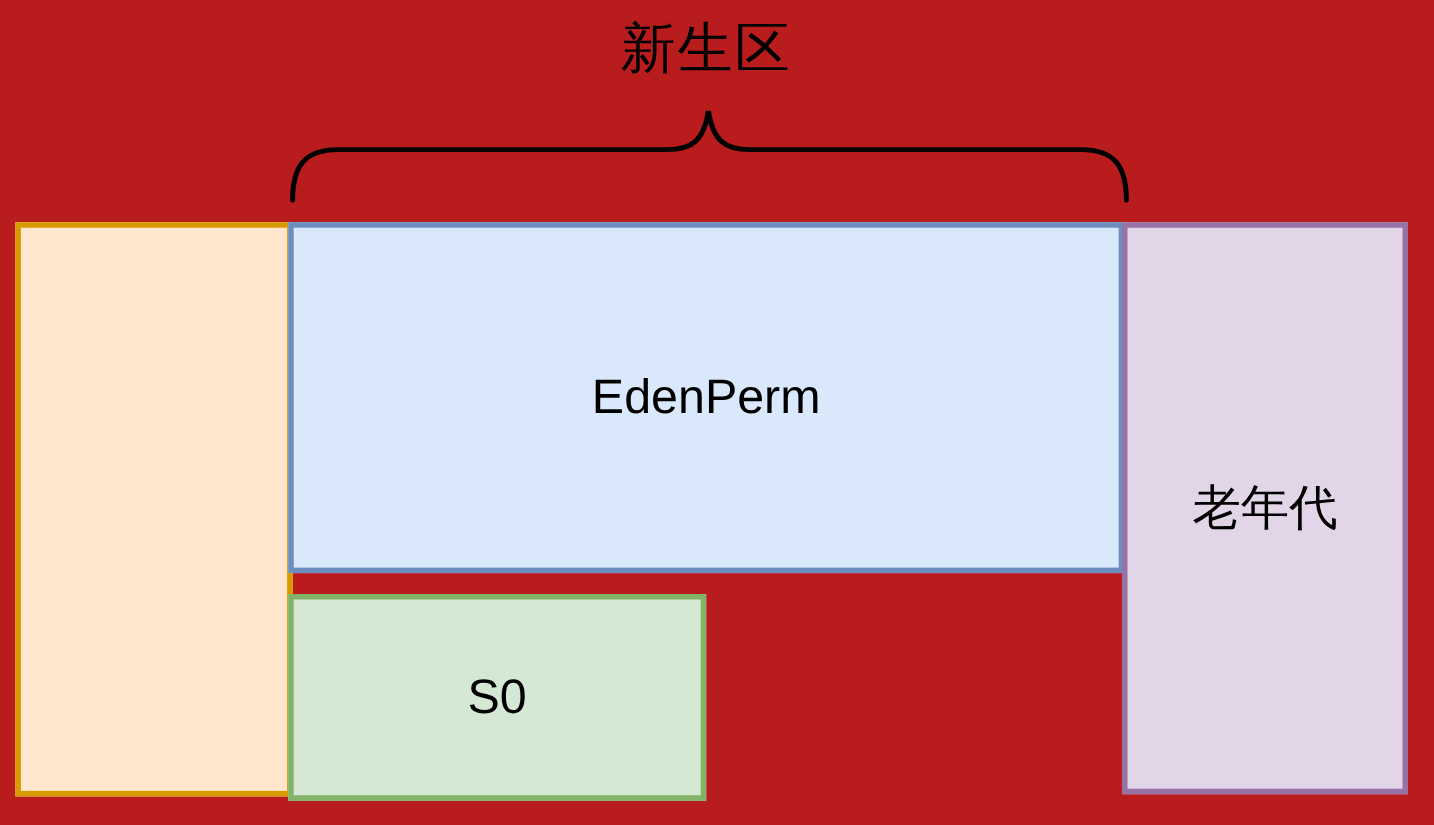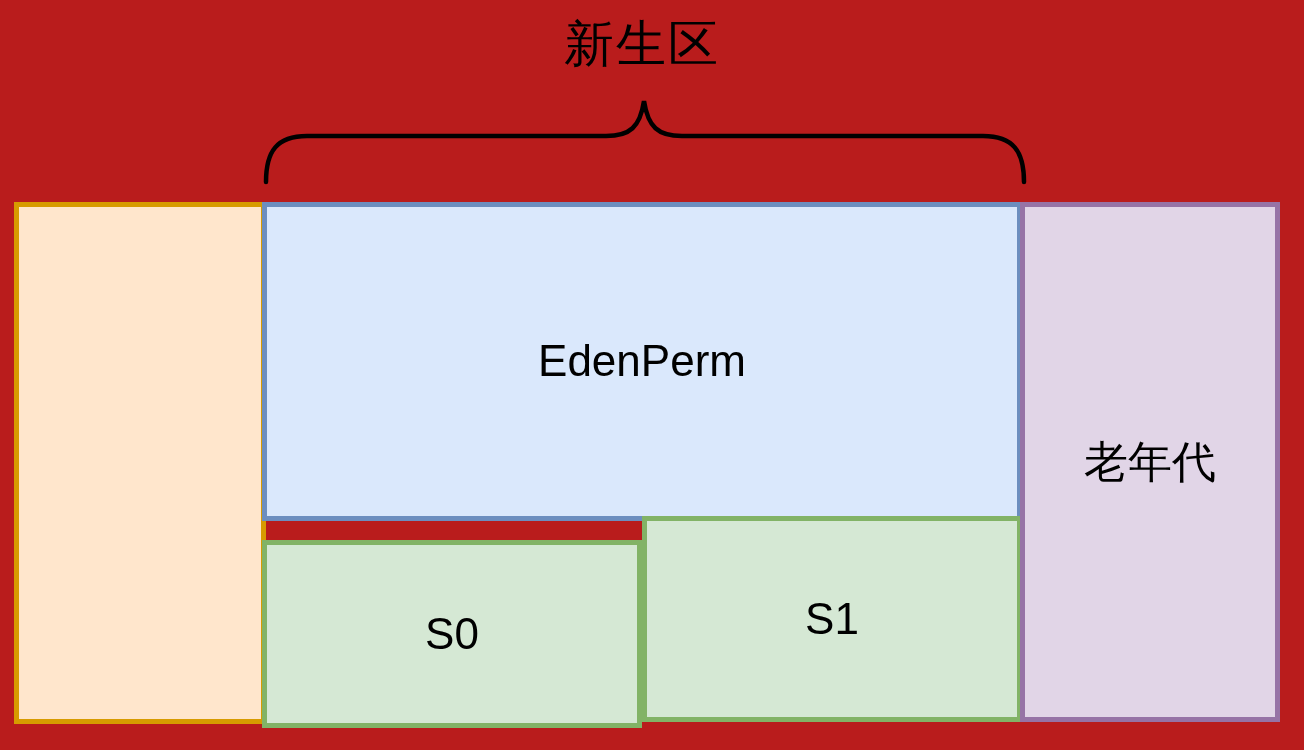--- a/index.html
+++ b/index.html
@@ -75,21 +75,18 @@
 
   <div class="box box-eden" style="background: rgb(218, 232, 252); border-color: rgb(108, 142, 191);">
     <span>Eden</span>
     <span>Perm</span>
   </div>
 
   <div class="box box-s0" style="background: rgb(213, 232, 212); border-color: rgb(130, 179, 102);">
     <span>S0</span>
   </div>
 
-  <div class="box box-s1" style="background: rgb(213, 232, 212); border-color: rgb(130, 179, 102);">
-    <span>S1</span>
-  </div>
 
   <div class="box box-old" style="background: rgb(225, 213, 231); border-color: rgb(150, 115, 166);">
     <span>老年代</span>
   </div>
 
 </div>
 
 </body></html>

